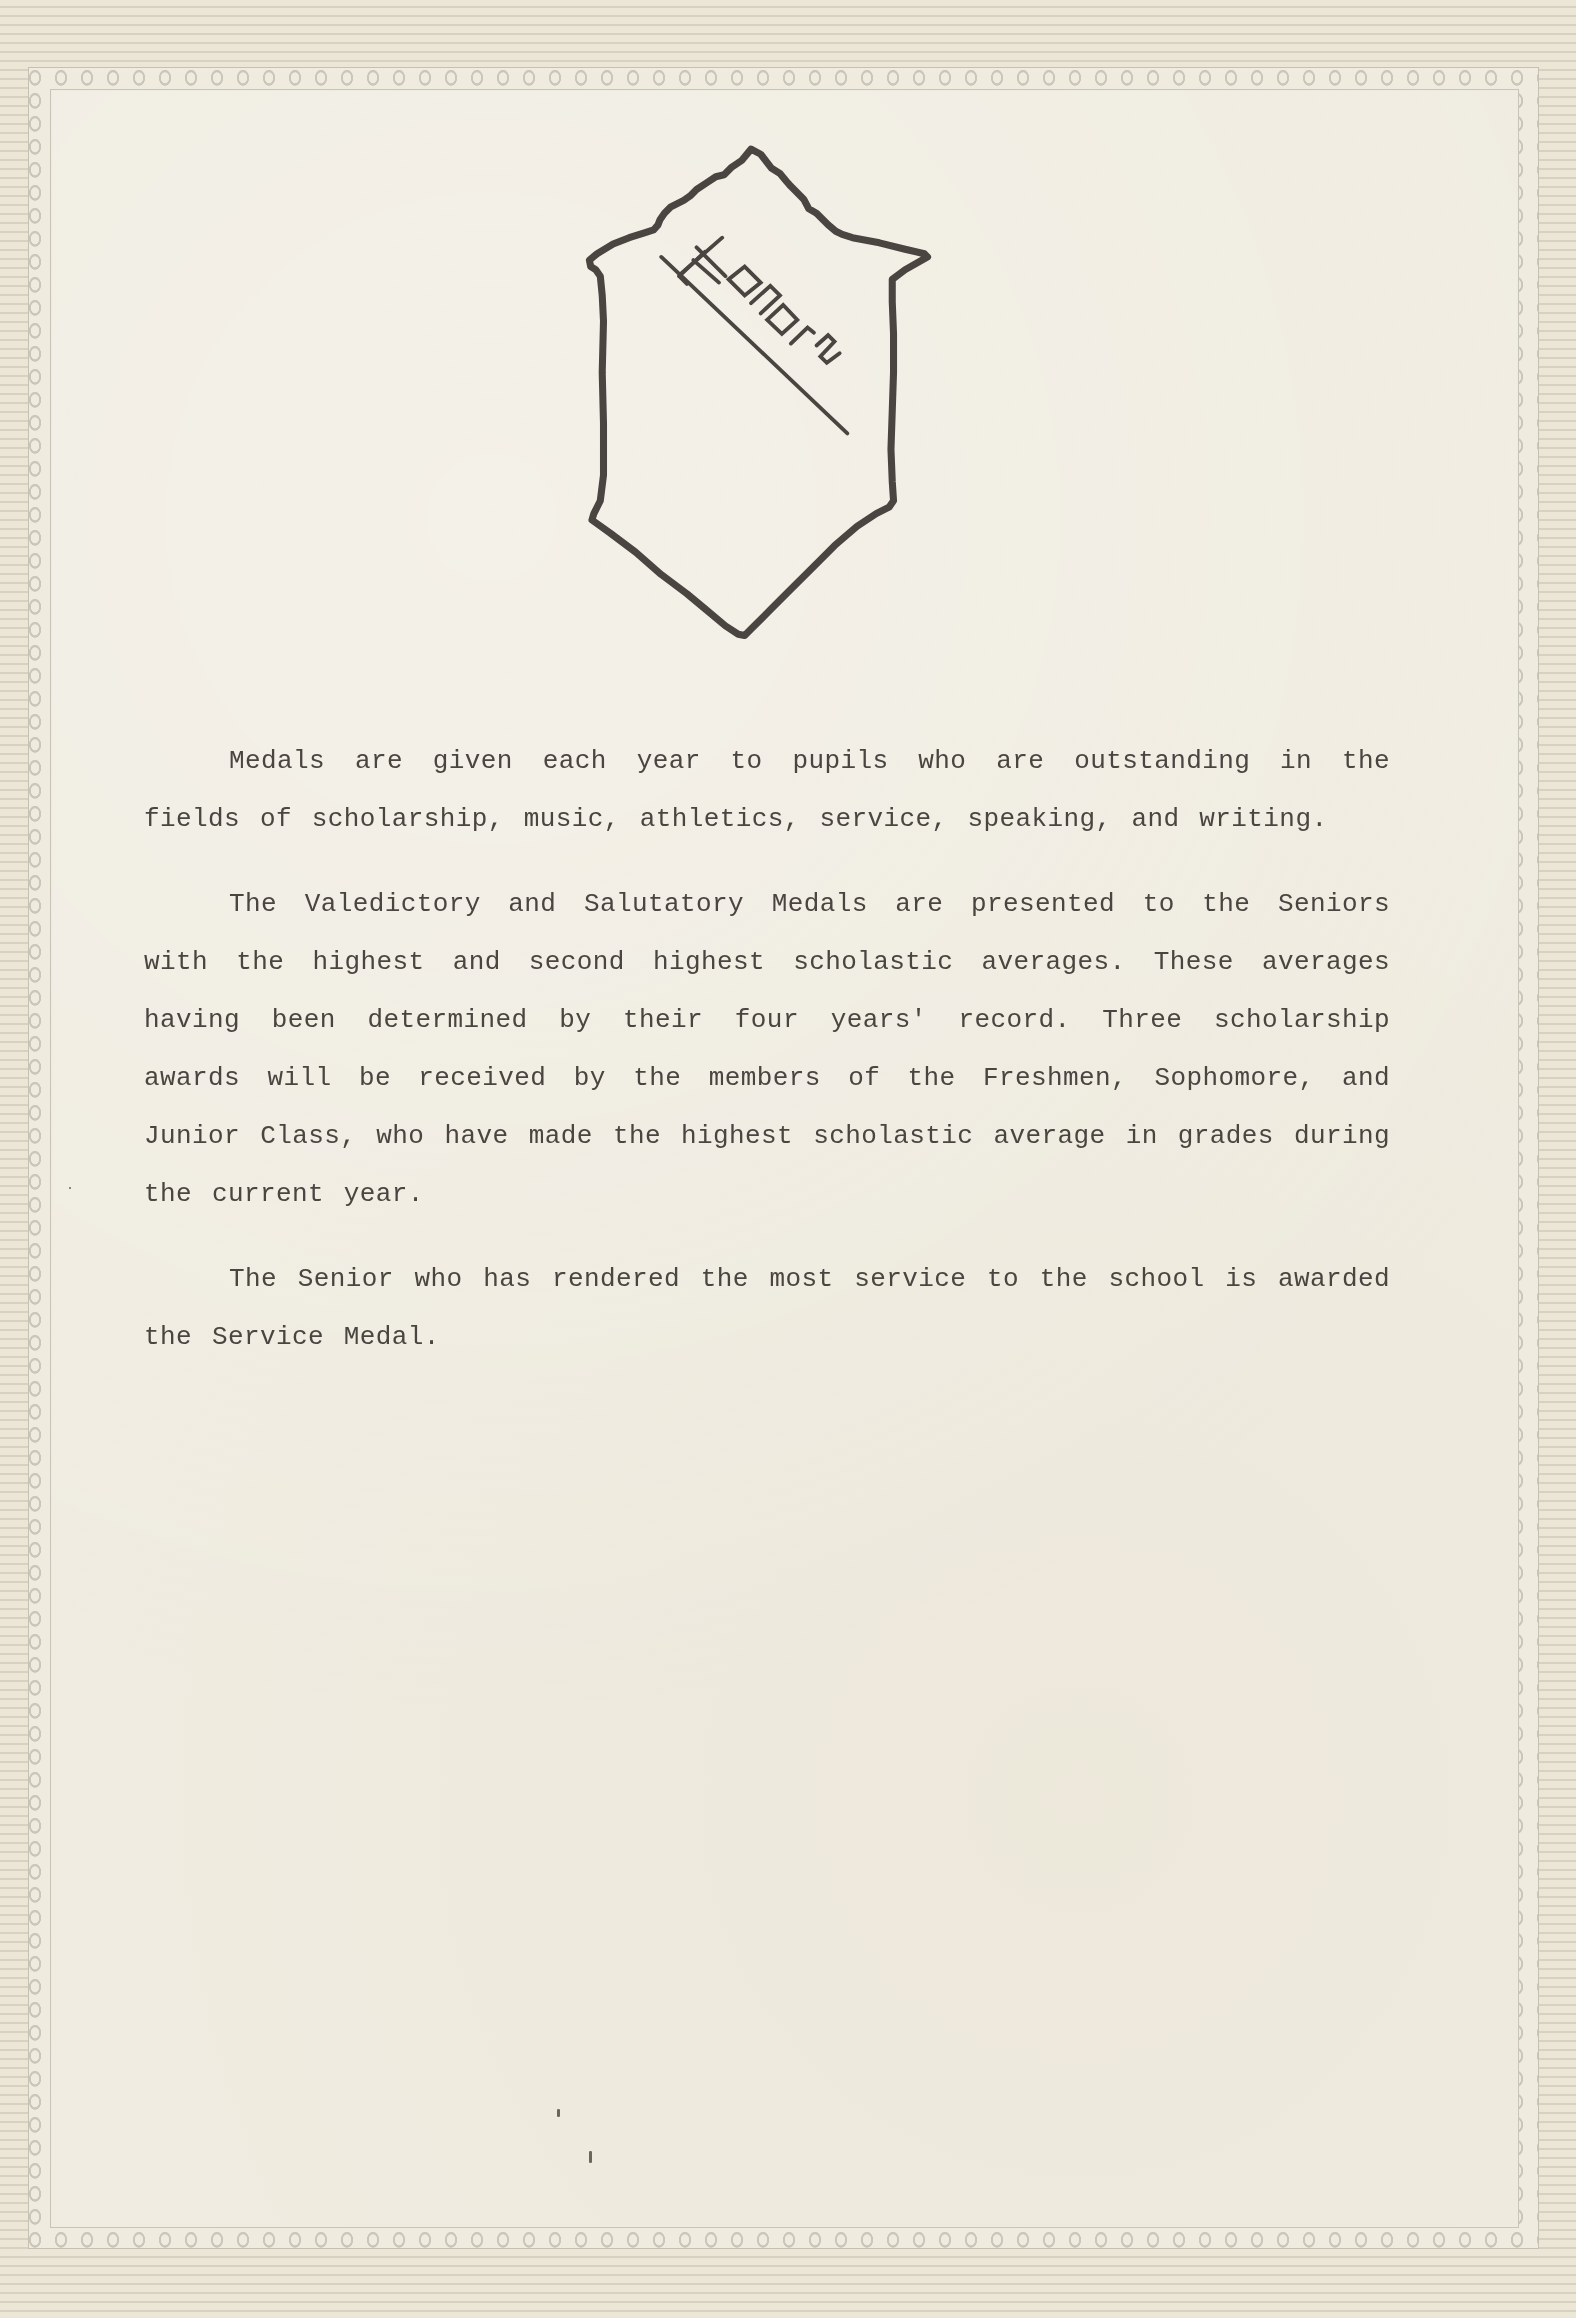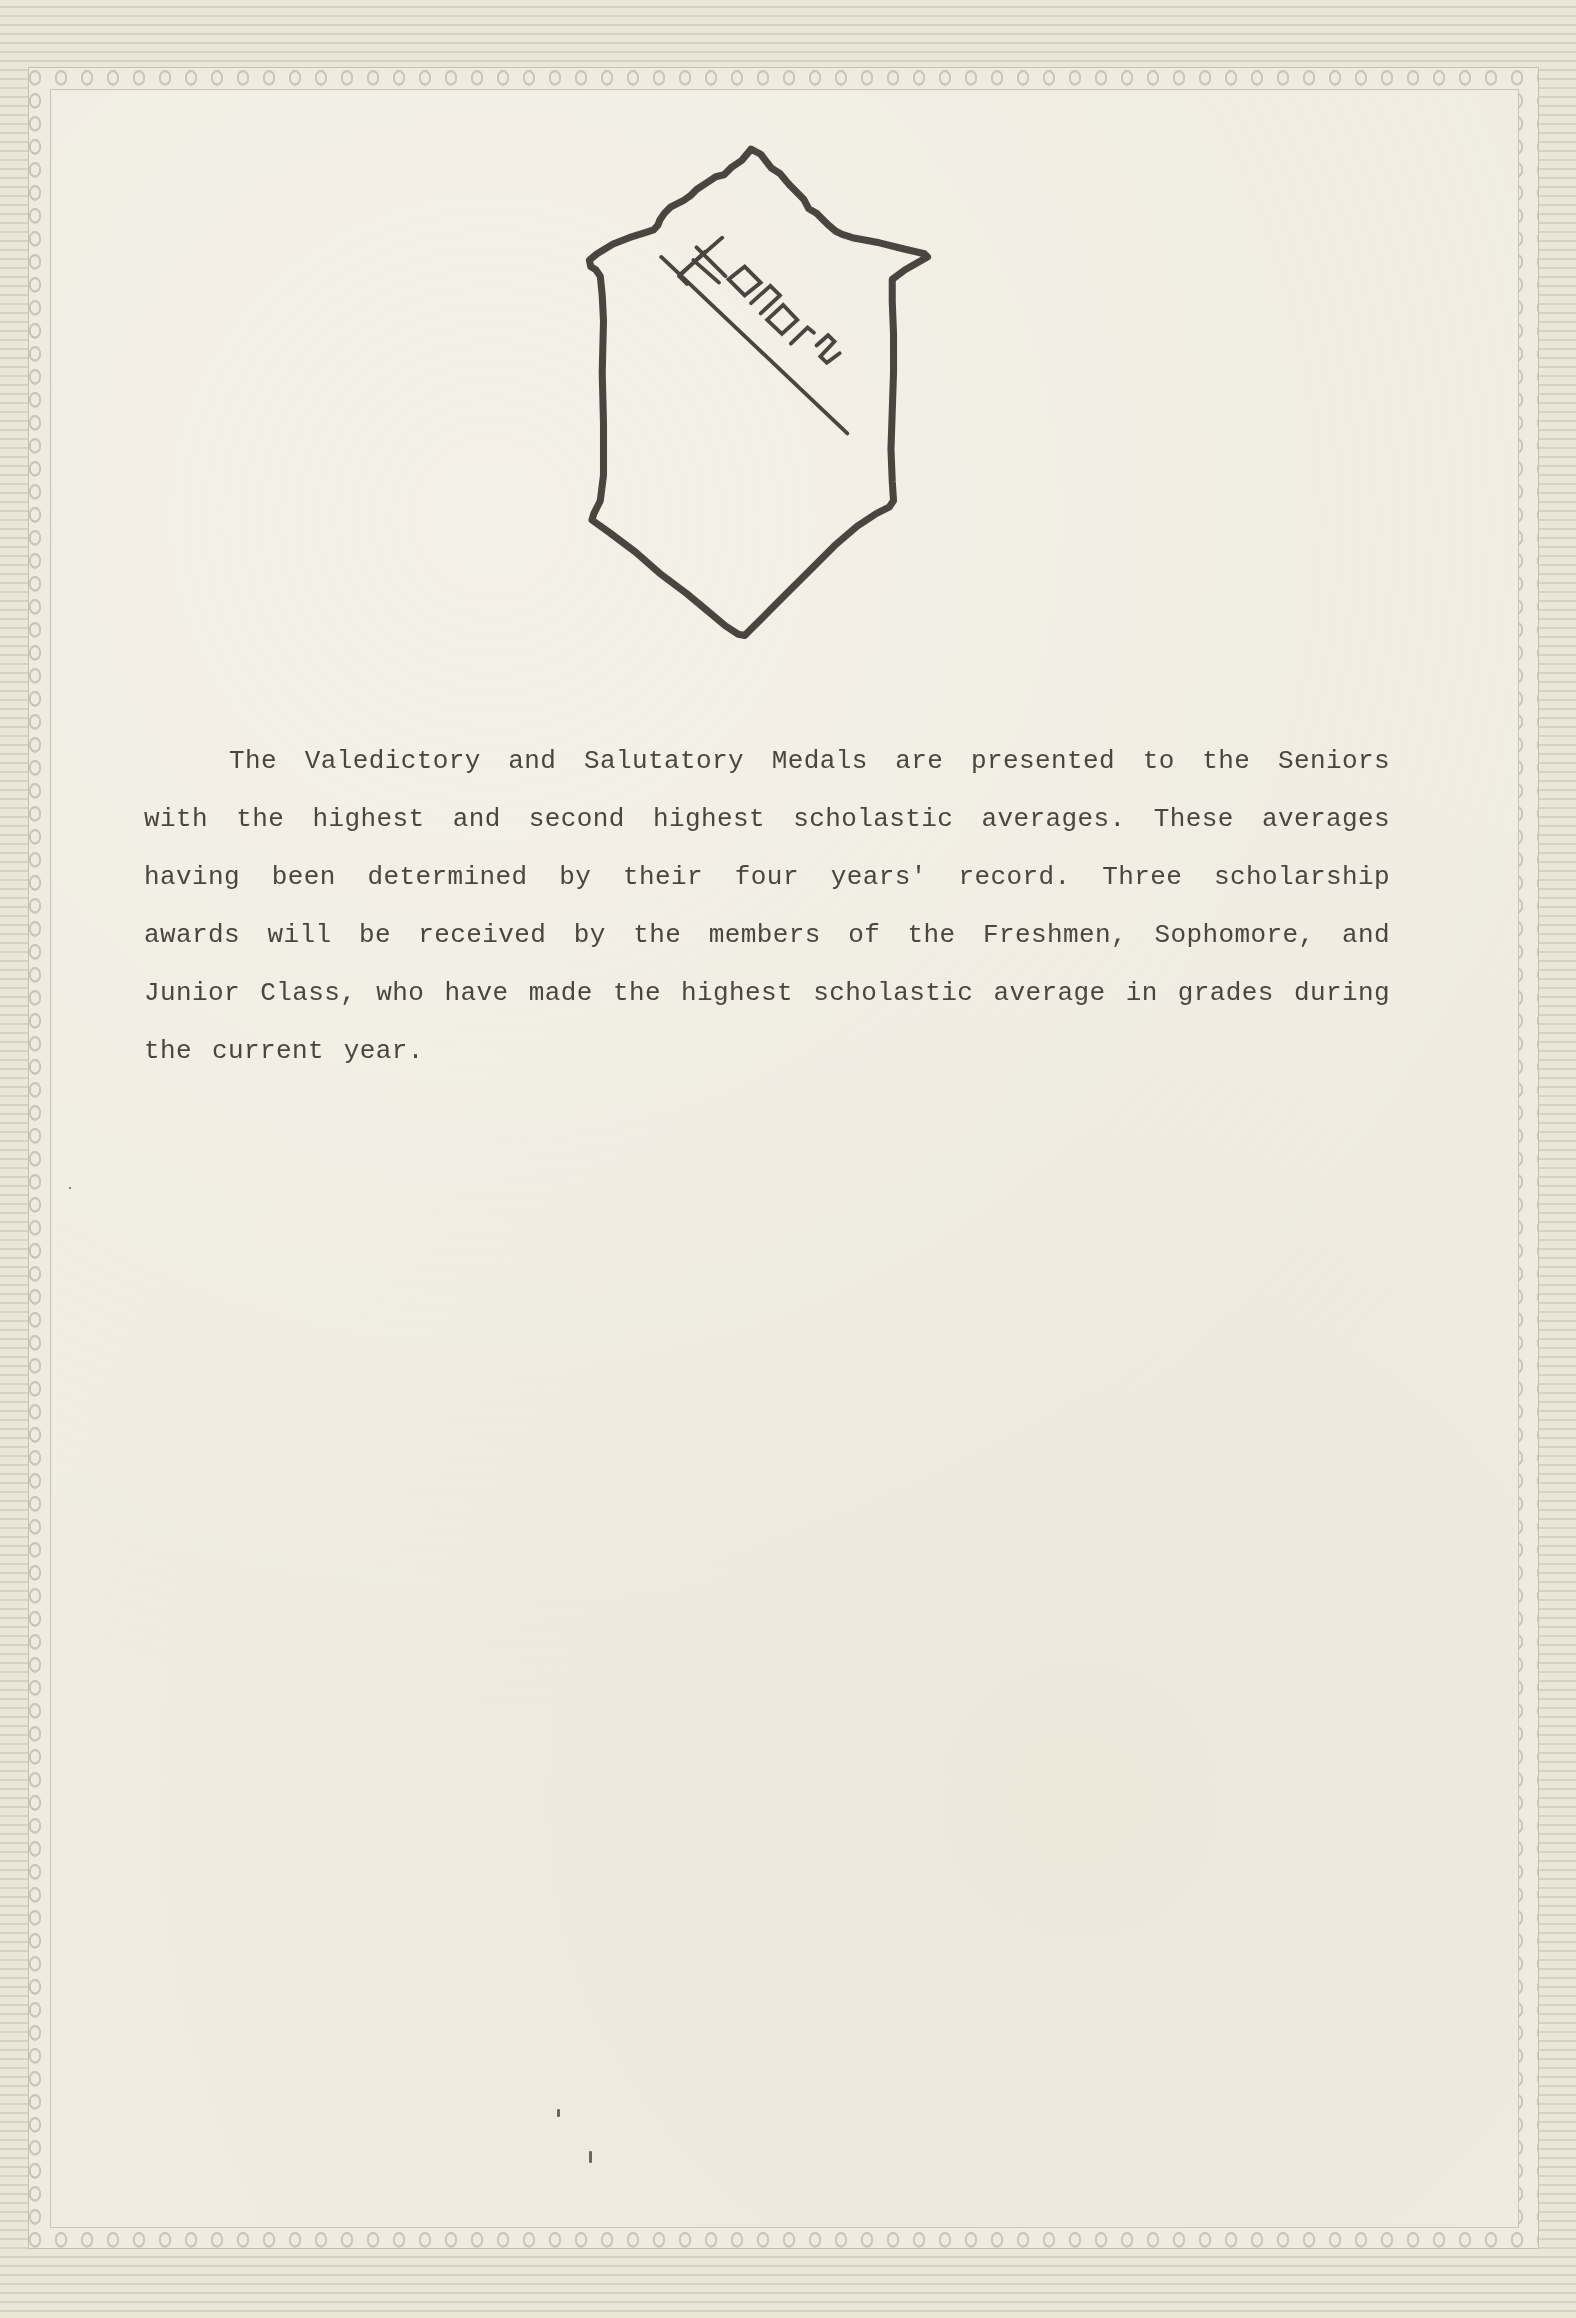--- a/index.html
+++ b/index.html
@@ -138,19 +138,21 @@
       <polygon points="315,278 340,255 362,278 338,300"></polygon>
 
       <polyline points="352,315 378,290 388,298"></polyline>
 
       <polyline points="392,318 410,302 420,312 398,335 408,345 428,330"></polyline>
     </g>
   </svg>
 </div>
 
 <div class="text-block">
+  <p class="para">Medals are given each year to pupils who are outstanding in the fields of scholarship, music, athletics, service, speaking, and writing.</p>
   <p class="para">The Valedictory and Salutatory Medals are presented to the Seniors with the highest and second highest scholastic averages. These averages having been determined by their four years' record. Three scholarship awards will be received by the members of the Freshmen, Sophomore, and Junior Class, who have made the highest scholastic average in grades during the current year.</p>
+  <p class="para">The Senior who has rendered the most service to the school is awarded the Service Medal.</p>
 </div>
 
 <div class="speck" style="left:557px; top:2109px; width:2.6px; height:7.7px;"></div>
 <div class="speck" style="left:589px; top:2151px; width:2.6px; height:11.6px;"></div>
 <div class="speck" style="left:69px; top:1187px; width:1.9px; height:1.9px;"></div>
 
 
 </body></html>

